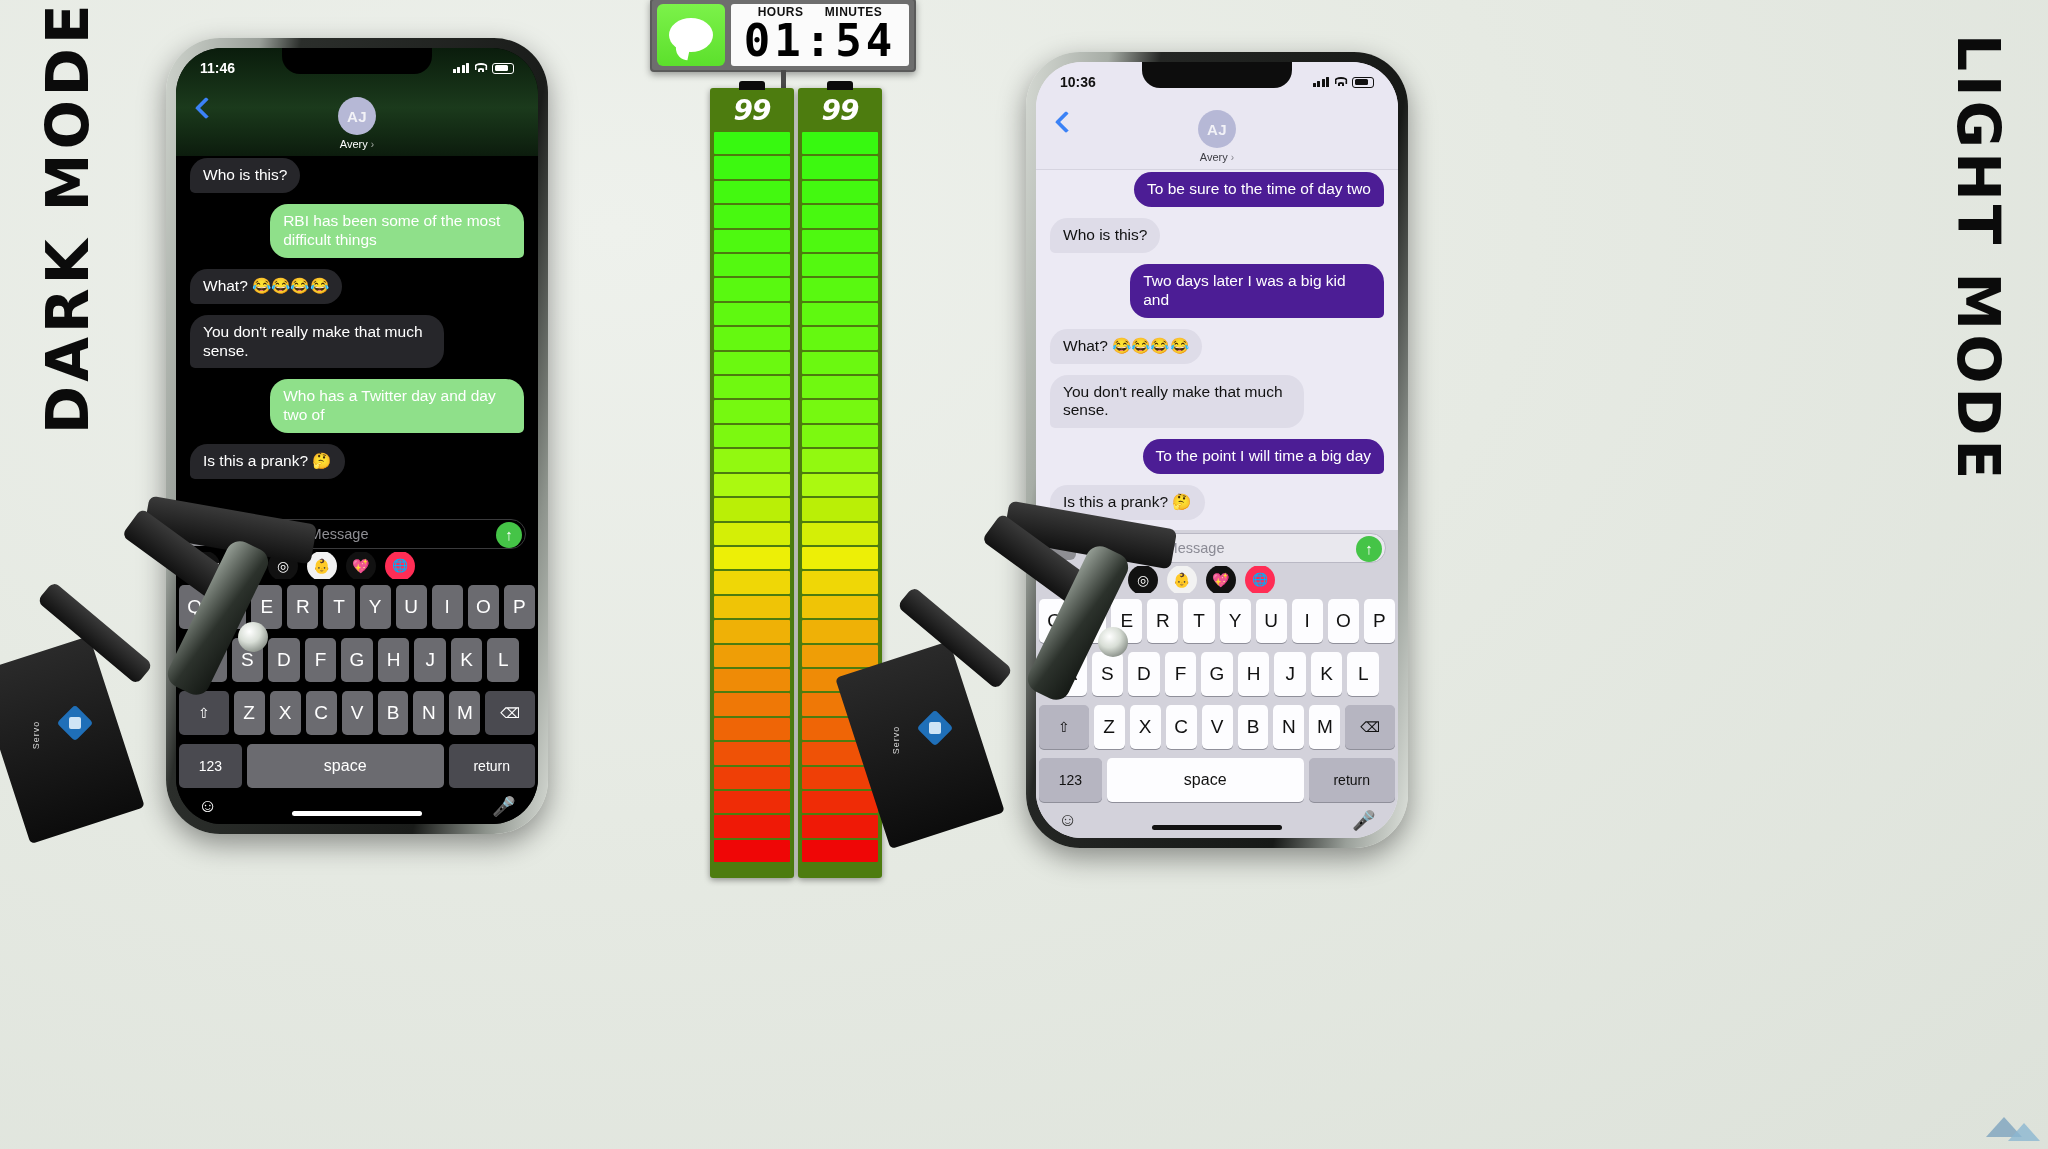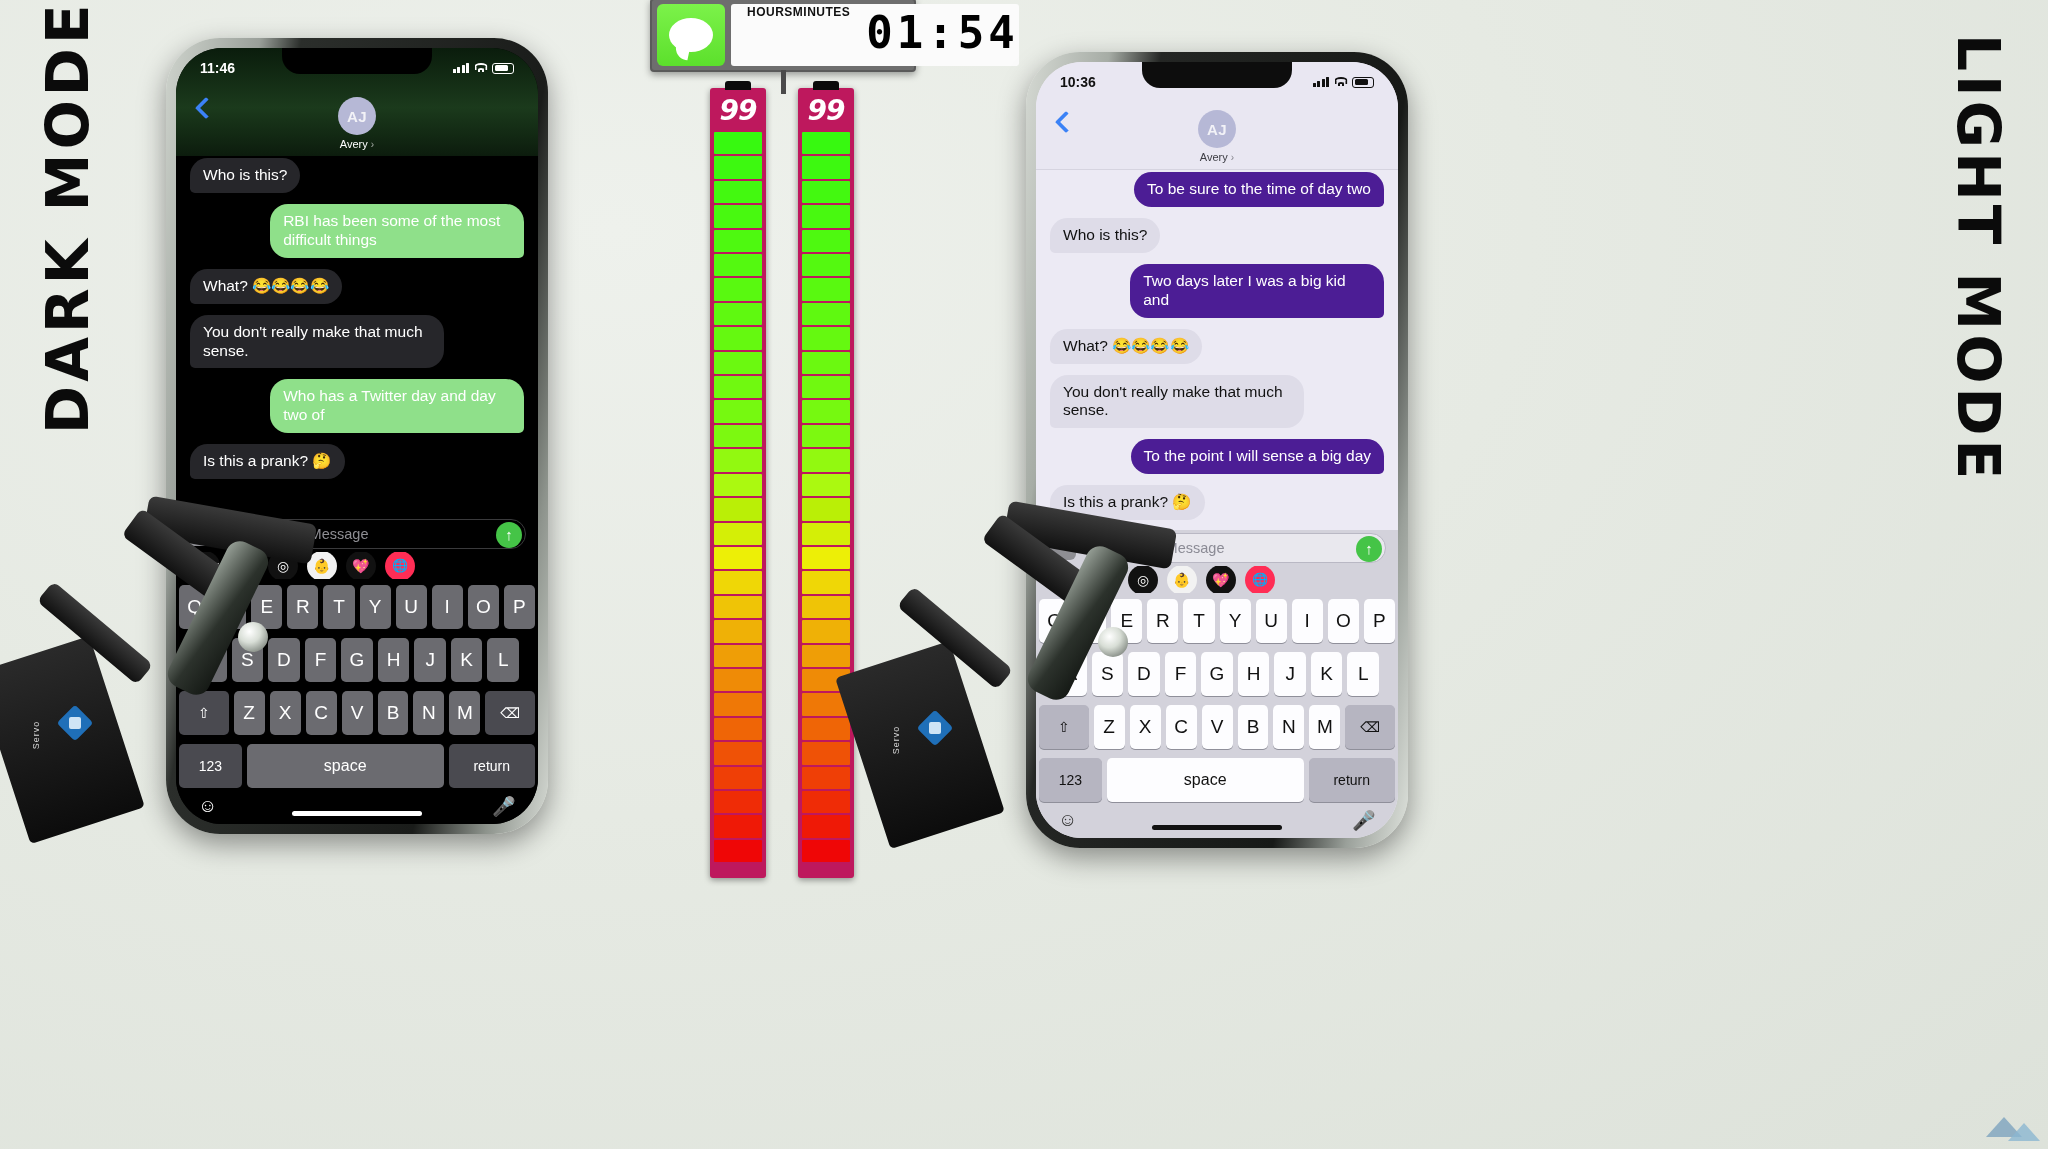--- a/index.html
+++ b/index.html
@@ -39,36 +39,36 @@
     display:flex; align-items:center; justify-content:center; flex:none;
   }
   .bubble-glyph{ width:44px; height:34px; background:#fff; border-radius:50%; position:relative; }
   .bubble-glyph:after{
     content:""; position:absolute; left:6px; bottom:-7px;
     width:14px; height:14px; background:#fff;
     border-radius:0 0 0 12px; transform:rotate(12deg);
   }
   #timer-face{
     flex:1; height:62px; background:#fbfbfb; border-radius:3px;
-    position:relative; display:flex; flex-direction:row;
+    position:relative; display:flex; flex-direction:column;
   }
   .timer-heads{ display:flex; justify-content:space-around; padding:1px 16px 0; }
   .timer-heads span{ font-size:12px; font-weight:bold; letter-spacing:.5px; color:#111;
     font-family:"Liberation Sans", sans-serif; }
   #timer-digits{
     flex:1; display:flex; align-items:center; justify-content:center;
     font-family:"DejaVu Sans Mono", monospace; font-size:44px; font-weight:bold;
     letter-spacing:4px; color:#000; line-height:1; margin-top:-4px;
   }
   #timer-stem{ position:absolute; left:781px; top:70px; width:5px; height:24px; background:#4a4a4a; }
 
   
   .batt{
-    position:absolute; top:88px; width:56px; height:790px;
-    background:#be185d; border-radius:3px; padding:0 4px 16px;
+    position:absolute; top:88px; width:84px; height:790px;
+    background:#4d7c0f; border-radius:3px; padding:0 4px 16px;
     box-shadow:0 2px 6px rgba(0,0,0,.4);
   }
   .batt:before{
     content:""; position:absolute; left:50%; top:-7px; transform:translateX(-50%);
     width:26px; height:9px; background:#0b0b0b; border-radius:3px 3px 0 0;
   }
   #batt-left{ left:710px; }
   #batt-right{ left:798px; }
   .batt-num{
     height:44px; display:flex; align-items:center; justify-content:center;
@@ -460,21 +460,21 @@
         <span class="mini-chev">›</span>
       </div>
     </div>
 
     <div class="thread" id="light-thread">
         <div class="msg out">To be sure to the time of day two</div>
         <div class="msg in">Who is this?</div>
         <div class="msg out">Two days later I was a big kid and</div>
         <div class="msg in">What? 😂😂😂😂</div>
         <div class="msg in">You don't really make that much sense.</div>
-        <div class="msg out">To the point I will sense a big day</div>
+        <div class="msg out">To the point I will time a big day</div>
         <div class="msg in">Is this a prank? 🤔</div>
       </div>
 
     <div class="inputbar">
       <div class="inputrow">
         <div class="cam-btn" style="background:#8e8e93"></div>
         <div class="appstore-btn" style="background:#8e8e93;color:#f2f2f7">A</div>
         <div class="txtfield">
           <span>Text Message</span>
           <span class="send-btn">↑</span>

